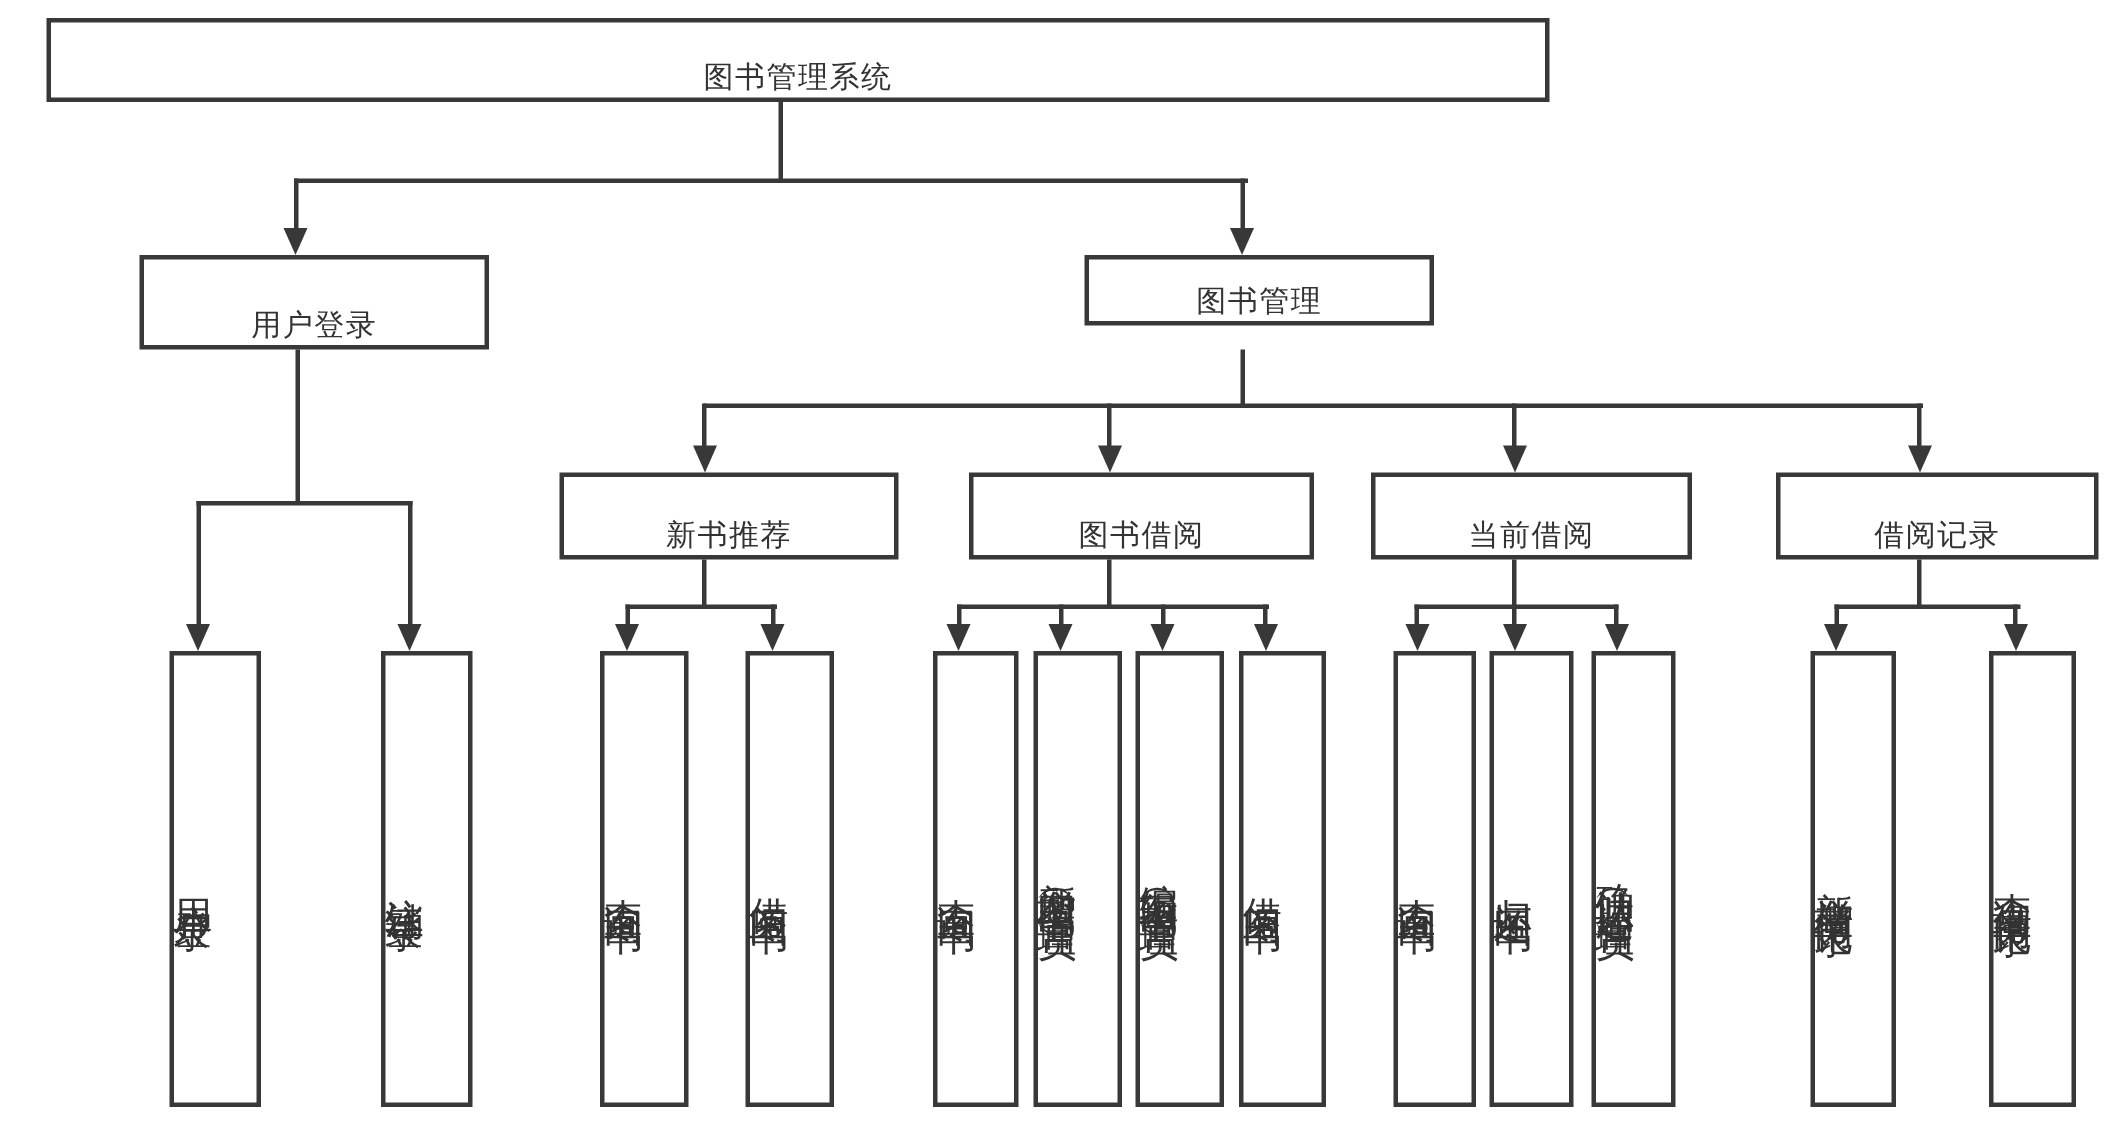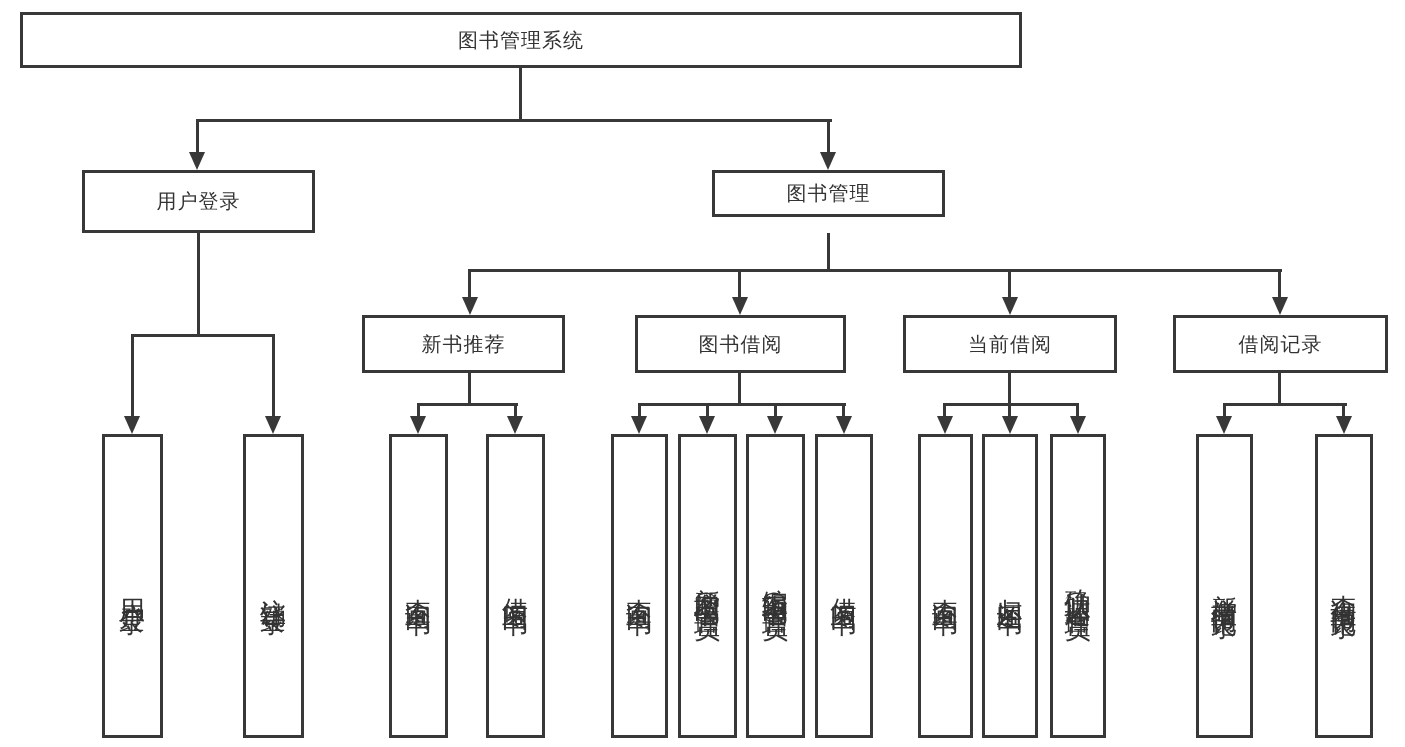--- a/index.html
+++ b/index.html
@@ -6,21 +6,21 @@
   html,body { background:#ffffff; }
   body { font-family:"Liberation Sans","DejaVu Sans",sans-serif; }
   .canvas {
     position:relative; width:1405px; height:747px;
     background:var(--color-background,#ffffff); overflow:hidden;
     color:var(--color-text,#333333);
   }
   .node {
     position:absolute; border:3px solid var(--color-line,#383838);
     background:var(--color-node_background,#ffffff);
-    display:flex; align-items:center; justify-content:center;
+    display:flex; align-items:flex-end; justify-content:center;margin-left:11px;
   }
   .h-node { font-size:20px; letter-spacing:1px; }
   .v-node {
     writing-mode:vertical-rl; text-orientation:upright;
     font-size:26px; letter-spacing:4px; line-height:1;
   }
   .node-label { color:var(--color-text,#333333); }
   .vline { position:absolute; width:3px; background:var(--color-line,#383838); }
   .hline { position:absolute; height:3px; background:var(--color-line,#383838); }
   .arrow-down {
@@ -43,24 +43,24 @@
     <span class="node-label">图书管理系统</span>
   </div>
 
   <div class="node h-node" style="left:82px;top:170px;width:233px;height:63px">
     <span class="node-label">用户登录</span>
   </div>
   <div class="node h-node" style="left:712px;top:170px;width:233px;height:47px">
     <span class="node-label">图书管理</span>
   </div>
 
-  <div class="node h-node" style="left:362px;top:315px;width:203px;height:58px">
+  <div class="node h-node" style="left:362px;top:315px;width:226px;height:58px">
     <span class="node-label">新书推荐</span>
   </div>
-  <div class="node h-node" style="left:635px;top:315px;width:211px;height:58px">
+  <div class="node h-node" style="left:635px;top:315px;width:230px;height:58px">
     <span class="node-label">图书借阅</span>
   </div>
   <div class="node h-node" style="left:1173px;top:315px;width:215px;height:58px">
     <span class="node-label">借阅记录</span>
   </div>
   <div class="node h-node" style="left:903px;top:315px;width:214px;height:58px">
     <span class="node-label">当前借阅</span>
   </div>
 
   <div class="node v-node" style="left:102px;top:434px;width:61px;height:304px">

